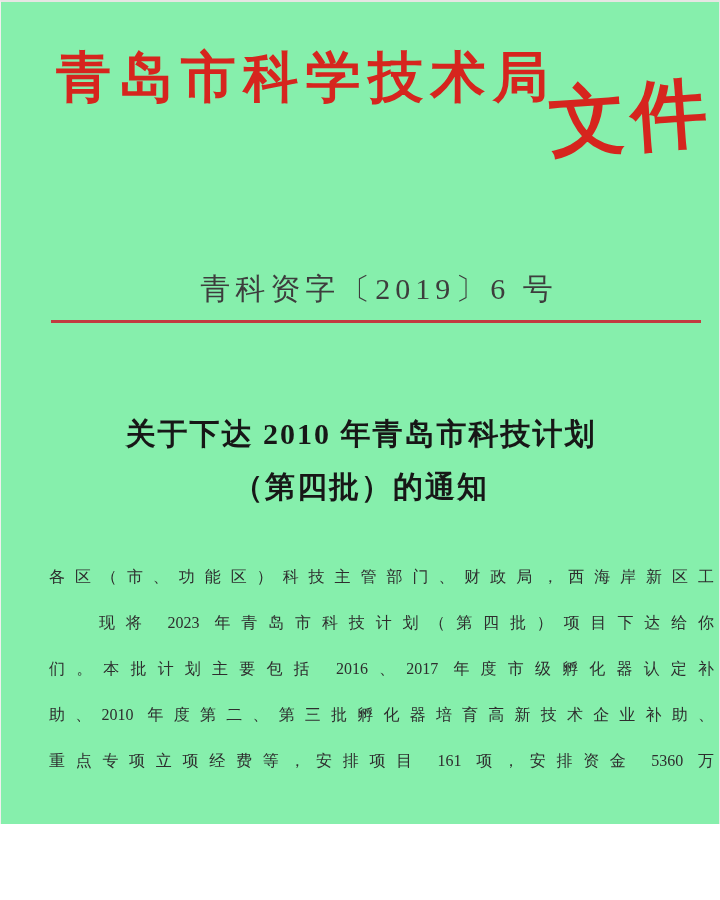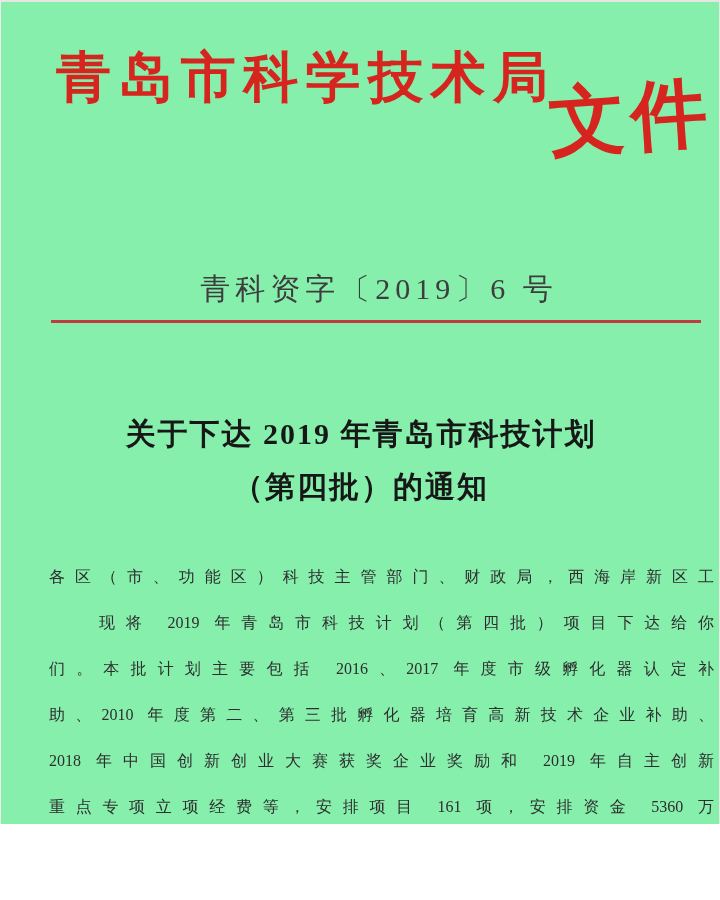--- a/index.html
+++ b/index.html
@@ -132,28 +132,27 @@
   <div class="agency-line agency-line-1">青岛市科学技术局</div>
 
 
   <div class="doc-type">文件</div>
 
   <div class="doc-number">青科资字〔2019〕6 号</div>
 
   <div class="red-rule"></div>
 
   <div class="title-block">
-    <div>关于下达 2019 年青岛市科技计划</div>
+    <div>关于下达 2010 年青岛市科技计划</div>
     <div>（第四批）的通知</div>
   </div>
 
   <div class="body-block">
       <div class="body-line" data-indent="false" data-fill="true">各区（市、功能区）科技主管部门、财政局，西海岸新区工</div>
-      <div class="body-line" data-indent="true" data-fill="true">现将 2019 年青岛市科技计划（第四批）项目下达给你</div>
+      <div class="body-line" data-indent="true" data-fill="true">现将 2023 年青岛市科技计划（第四批）项目下达给你</div>
       <div class="body-line" data-indent="false" data-fill="true">们。本批计划主要包括 2016、2017 年度市级孵化器认定补</div>
       <div class="body-line" data-indent="false" data-fill="true">助、2010 年度第二、第三批孵化器培育高新技术企业补助、</div>
-      <div class="body-line" data-indent="false" data-fill="true">2018 年中国创新创业大赛获奖企业奖励和 2019 年自主创新</div>
       <div class="body-line" data-indent="false" data-fill="true">重点专项立项经费等，安排项目 161 项，安排资金 5360 万</div>
     </div>
 
   <div class="page-number">— 1 —</div>
 
 </div>
 
 </body></html>

